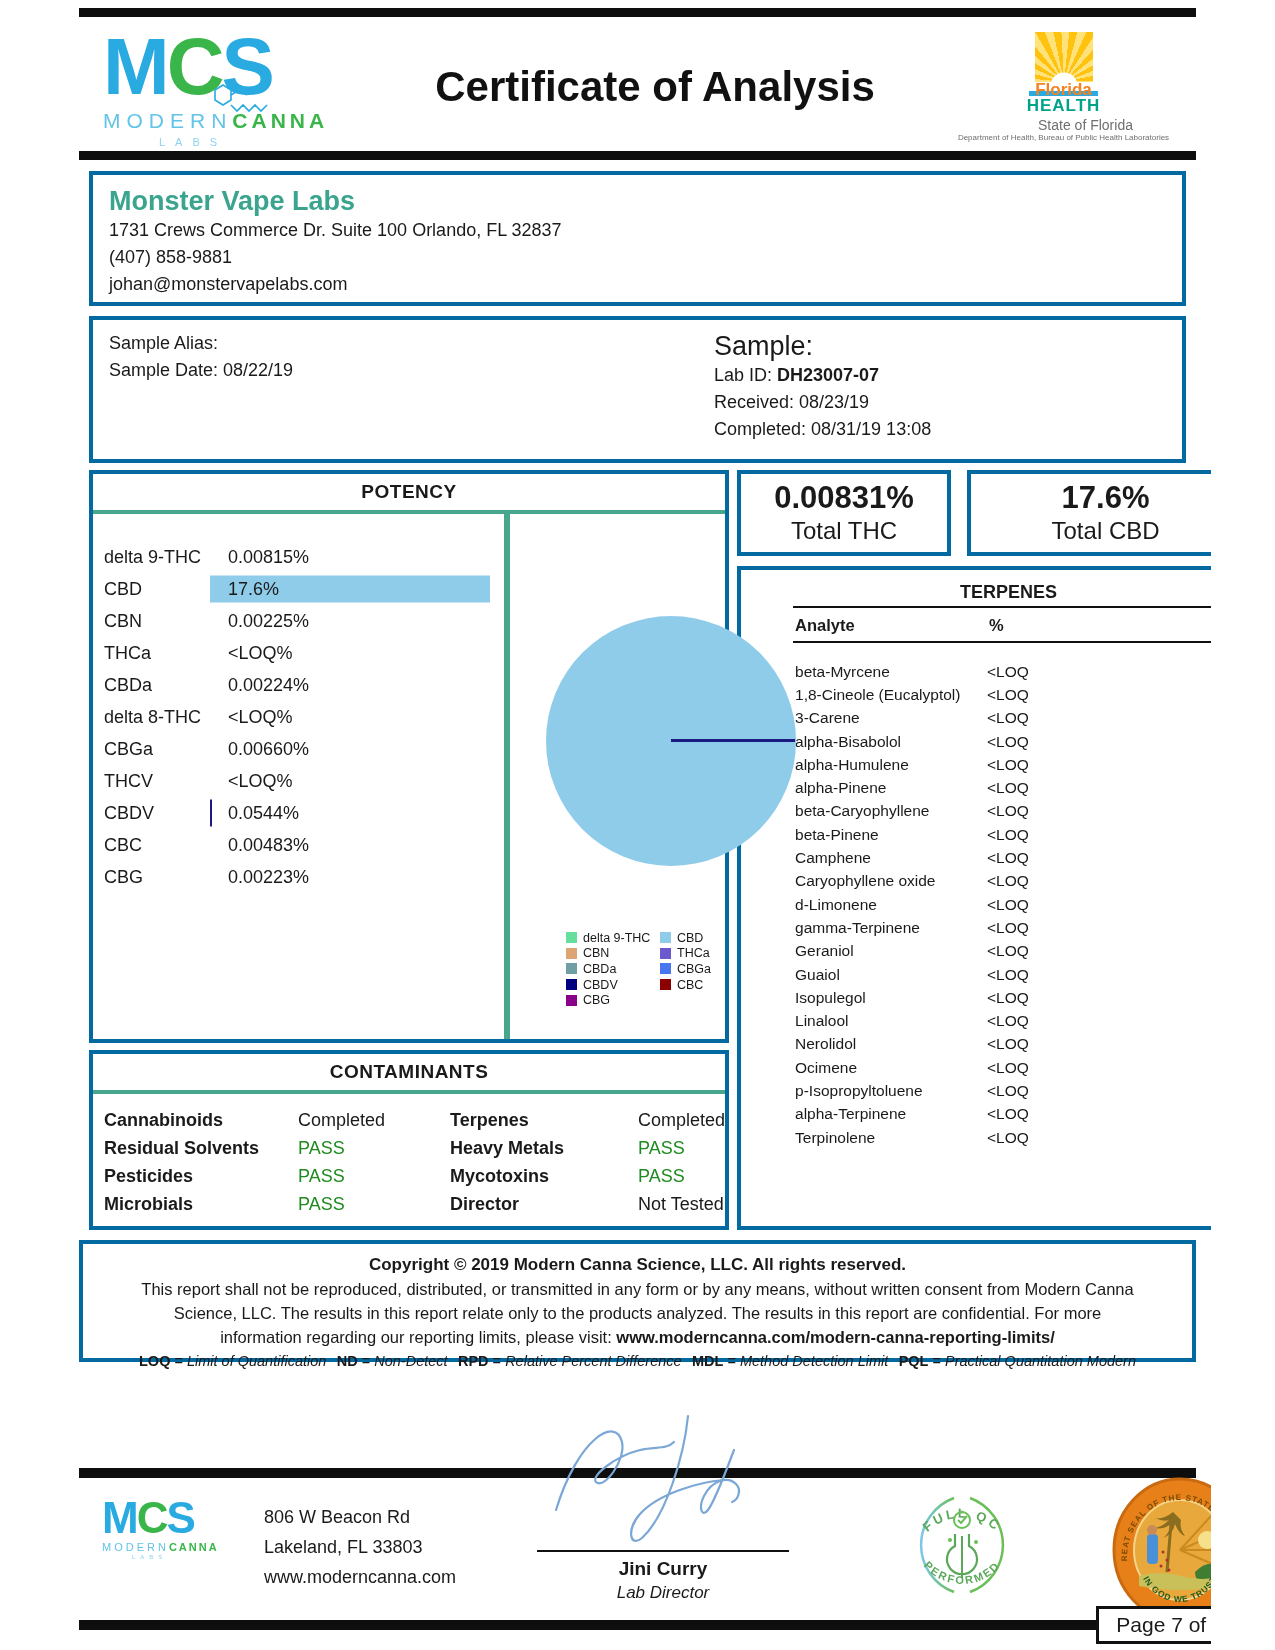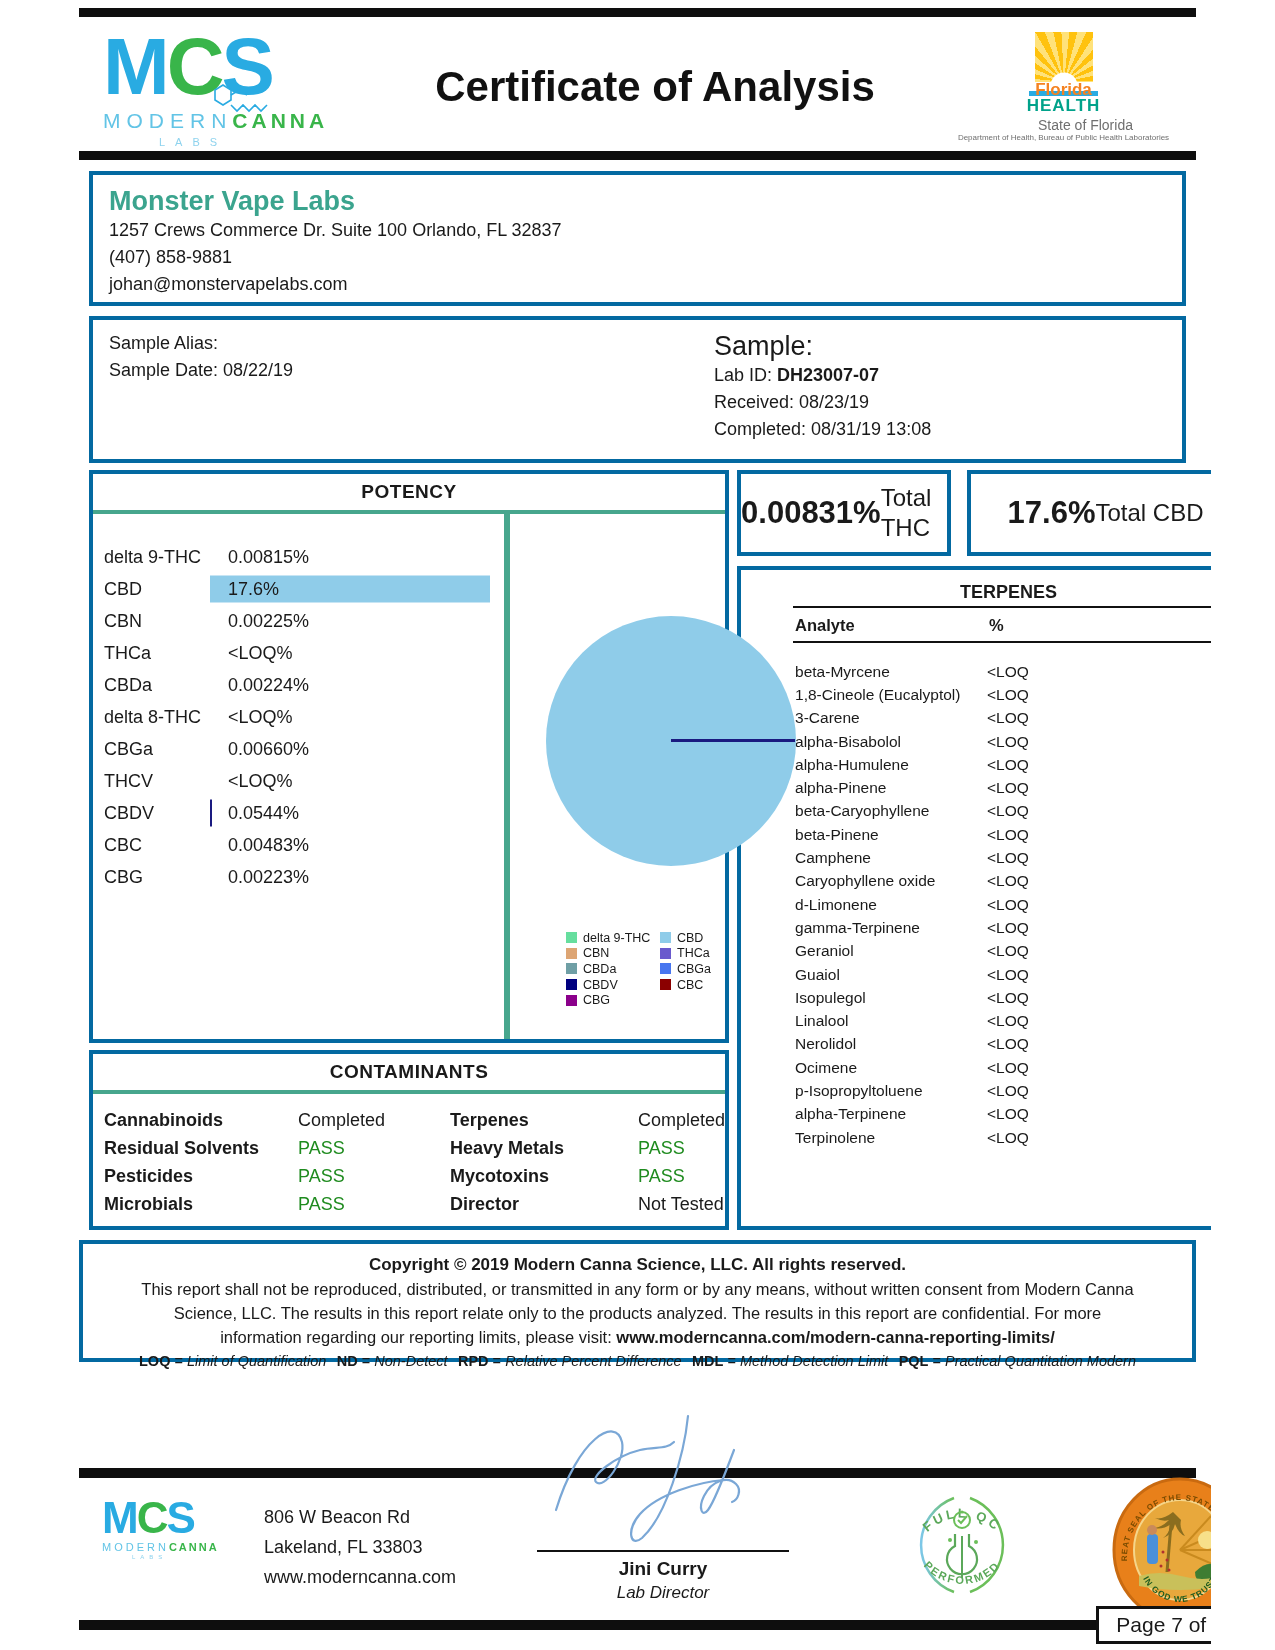--- a/index.html
+++ b/index.html
@@ -63,21 +63,21 @@
   .leg-col{display:flex;flex-direction:column;}
   .leg-col.first{width:94px;}
   .leg-item{display:flex;align-items:center;height:15.6px;}
   .leg-swatch{width:11px;height:11px;margin-right:6px;flex:none;}
   .cont-box{margin-top:7px;height:180px;}
   .cont-grid{display:grid;grid-template-columns:194px 152px 188px 1fr;padding:12px 0 0 11px;}
   .cont-label{font-weight:700;font-size:18px;height:28px;display:flex;align-items:center;}
   .cont-status{font-size:18px;height:28px;display:flex;align-items:center;}
   .cont-status.pass{color:#1F8B1F;}
   .totals-row{display:flex;height:86px;}
-  .total-box{display:flex;flex-direction:row;align-items:center;justify-content:center;}
+  .total-box{display:flex;flex-direction:column;align-items:center;justify-content:center;}
   .total-thc{width:214px;}
   .total-cbd{width:277px;margin-left:16px;}
   .total-value{font-weight:700;font-size:31px;line-height:36px;}
   .total-label{font-size:24px;line-height:30px;}
   .terp-box{margin-top:10px;height:664px;padding:12px 16px 0 52px;}
   .terp-title{text-align:center;font-weight:700;font-size:18px;padding-bottom:3px;border-bottom:2px solid #111;}
   .terp-head{display:flex;font-weight:700;font-size:16.5px;padding:8px 0 6px 2px;border-bottom:2.5px solid #111;}
   .terp-analyte-h{width:194px;}
   .terp-rows{margin-top:17px;}
   .terp-row{display:flex;height:23.3px;font-size:15.5px;align-items:center;}
@@ -142,21 +142,21 @@
       <div class="flh-health">HEALTH</div>
       <div class="flh-sub1">State of Florida</div>
       <div class="flh-sub2">Department of Health, Bureau of Public Health Laboratories</div>
     </div>
   </div>
 
   <div class="hbar"></div>
 
   <div class="tbox client-box">
     <div class="client-name">Monster Vape Labs</div>
-    <div class="client-line">1257 Crews Commerce Dr. Suite 100 Orlando, FL 32837</div>
+    <div class="client-line">1731 Crews Commerce Dr. Suite 100 Orlando, FL 32837</div>
     <div class="client-line">(407) 858-9881</div>
     <div class="client-line">johan@monstervapelabs.com</div>
   </div>
 
   <div class="tbox sample-box">
     <div class="sample-left">
       <div class="sample-line">Sample Alias:</div>
       <div class="sample-line">Sample Date: 08/22/19</div>
     </div>
     <div class="sample-right">

